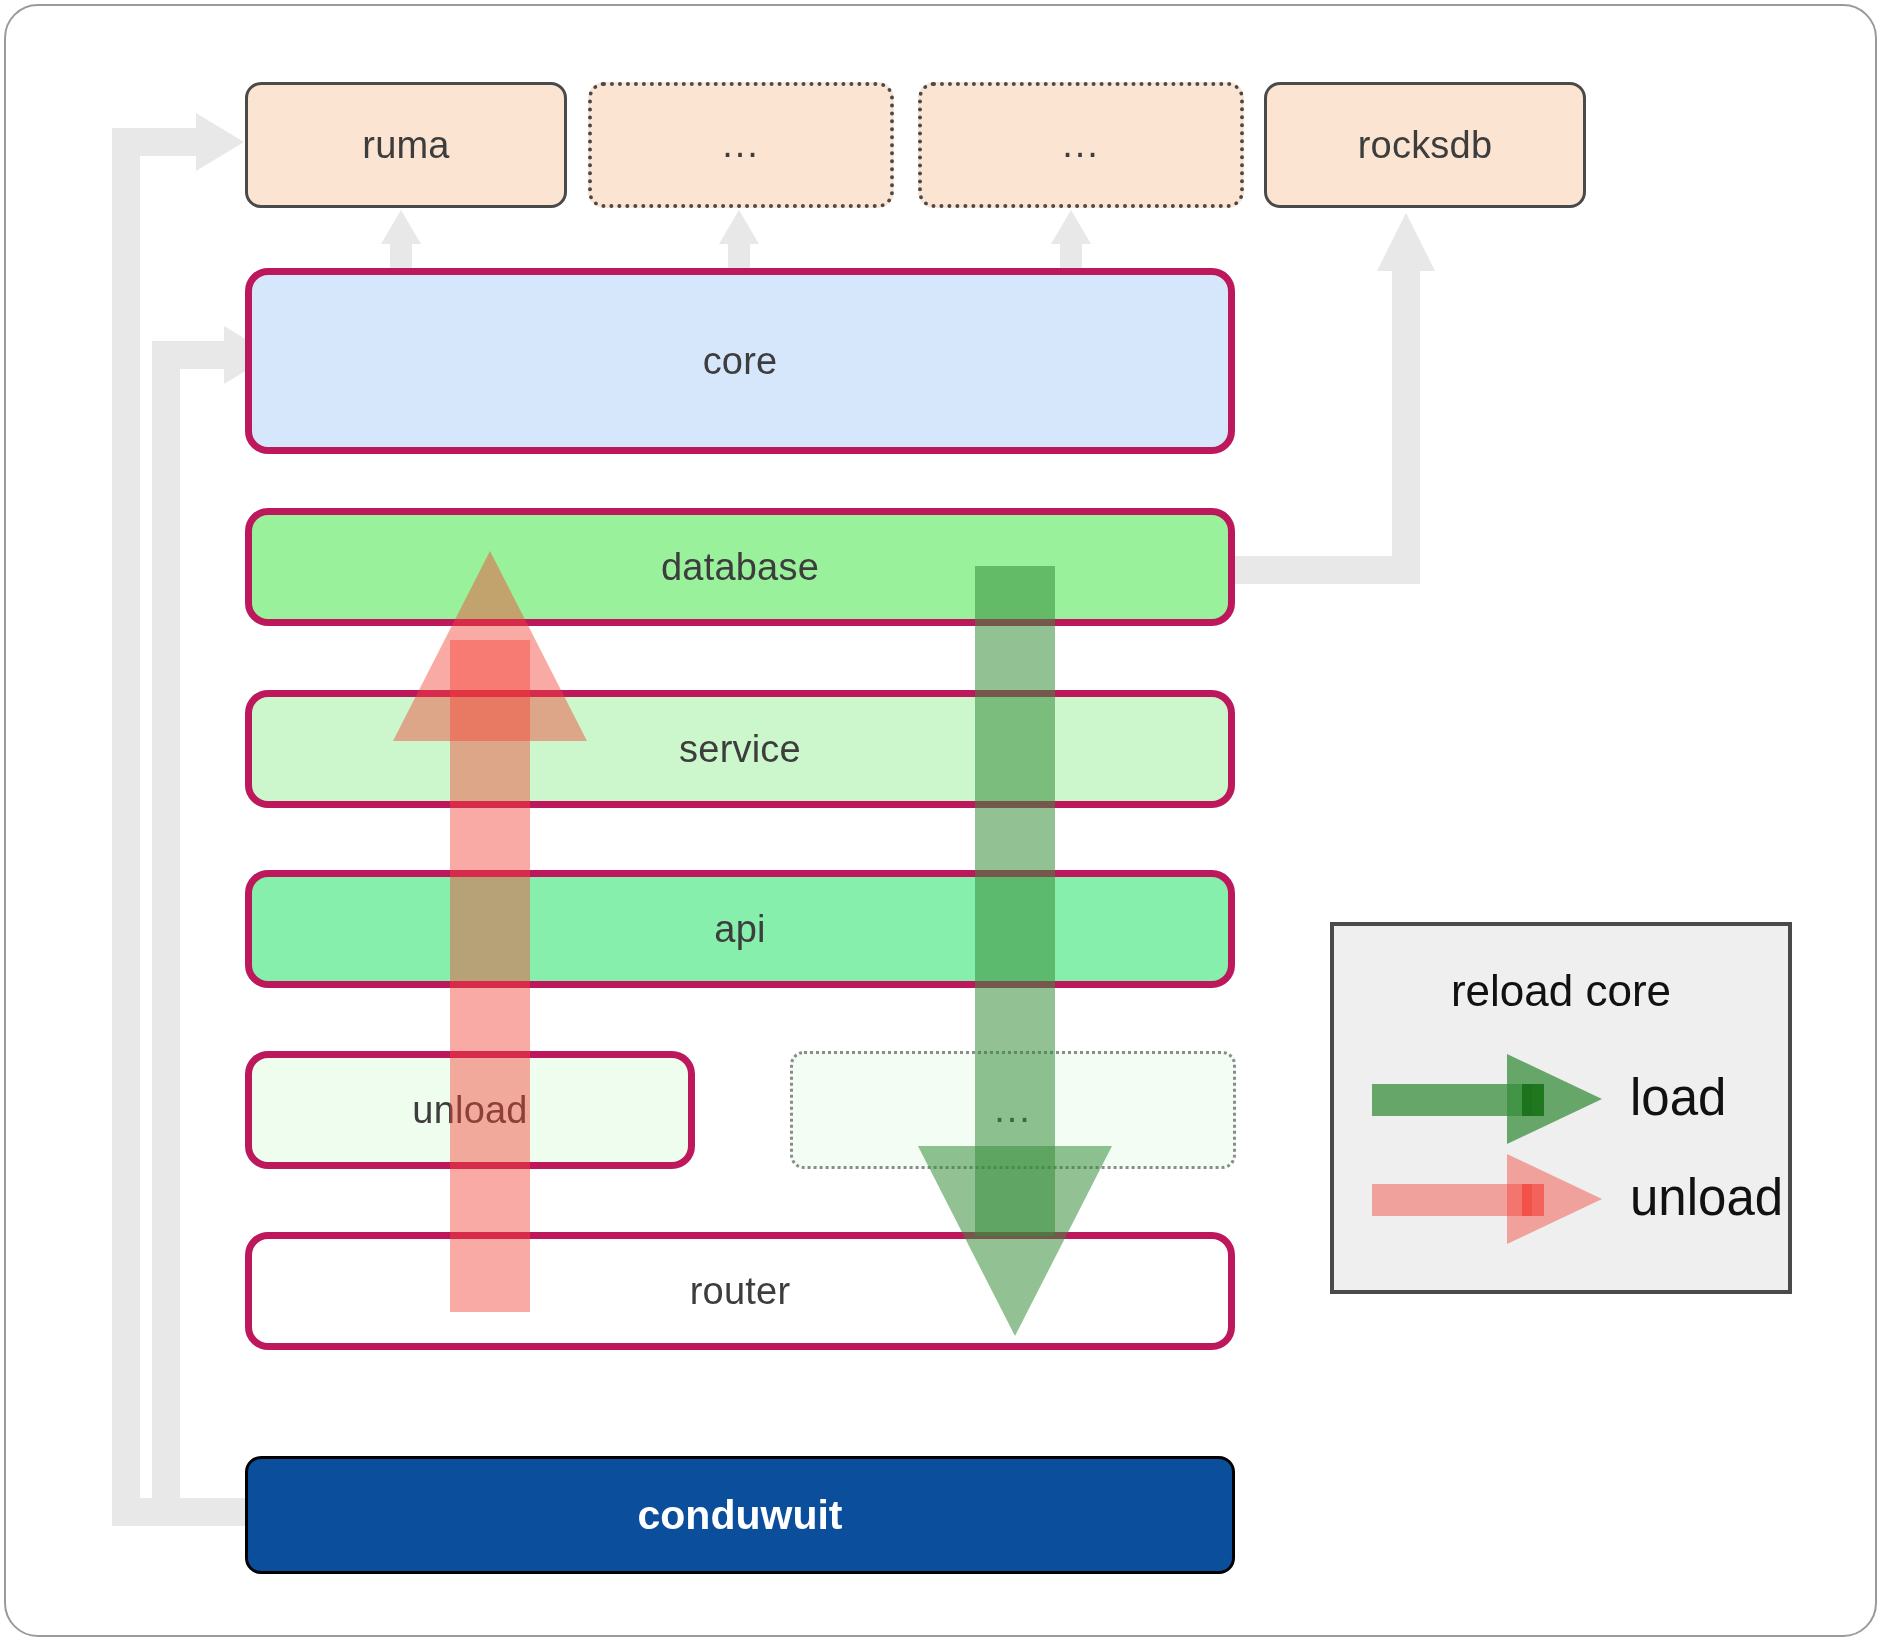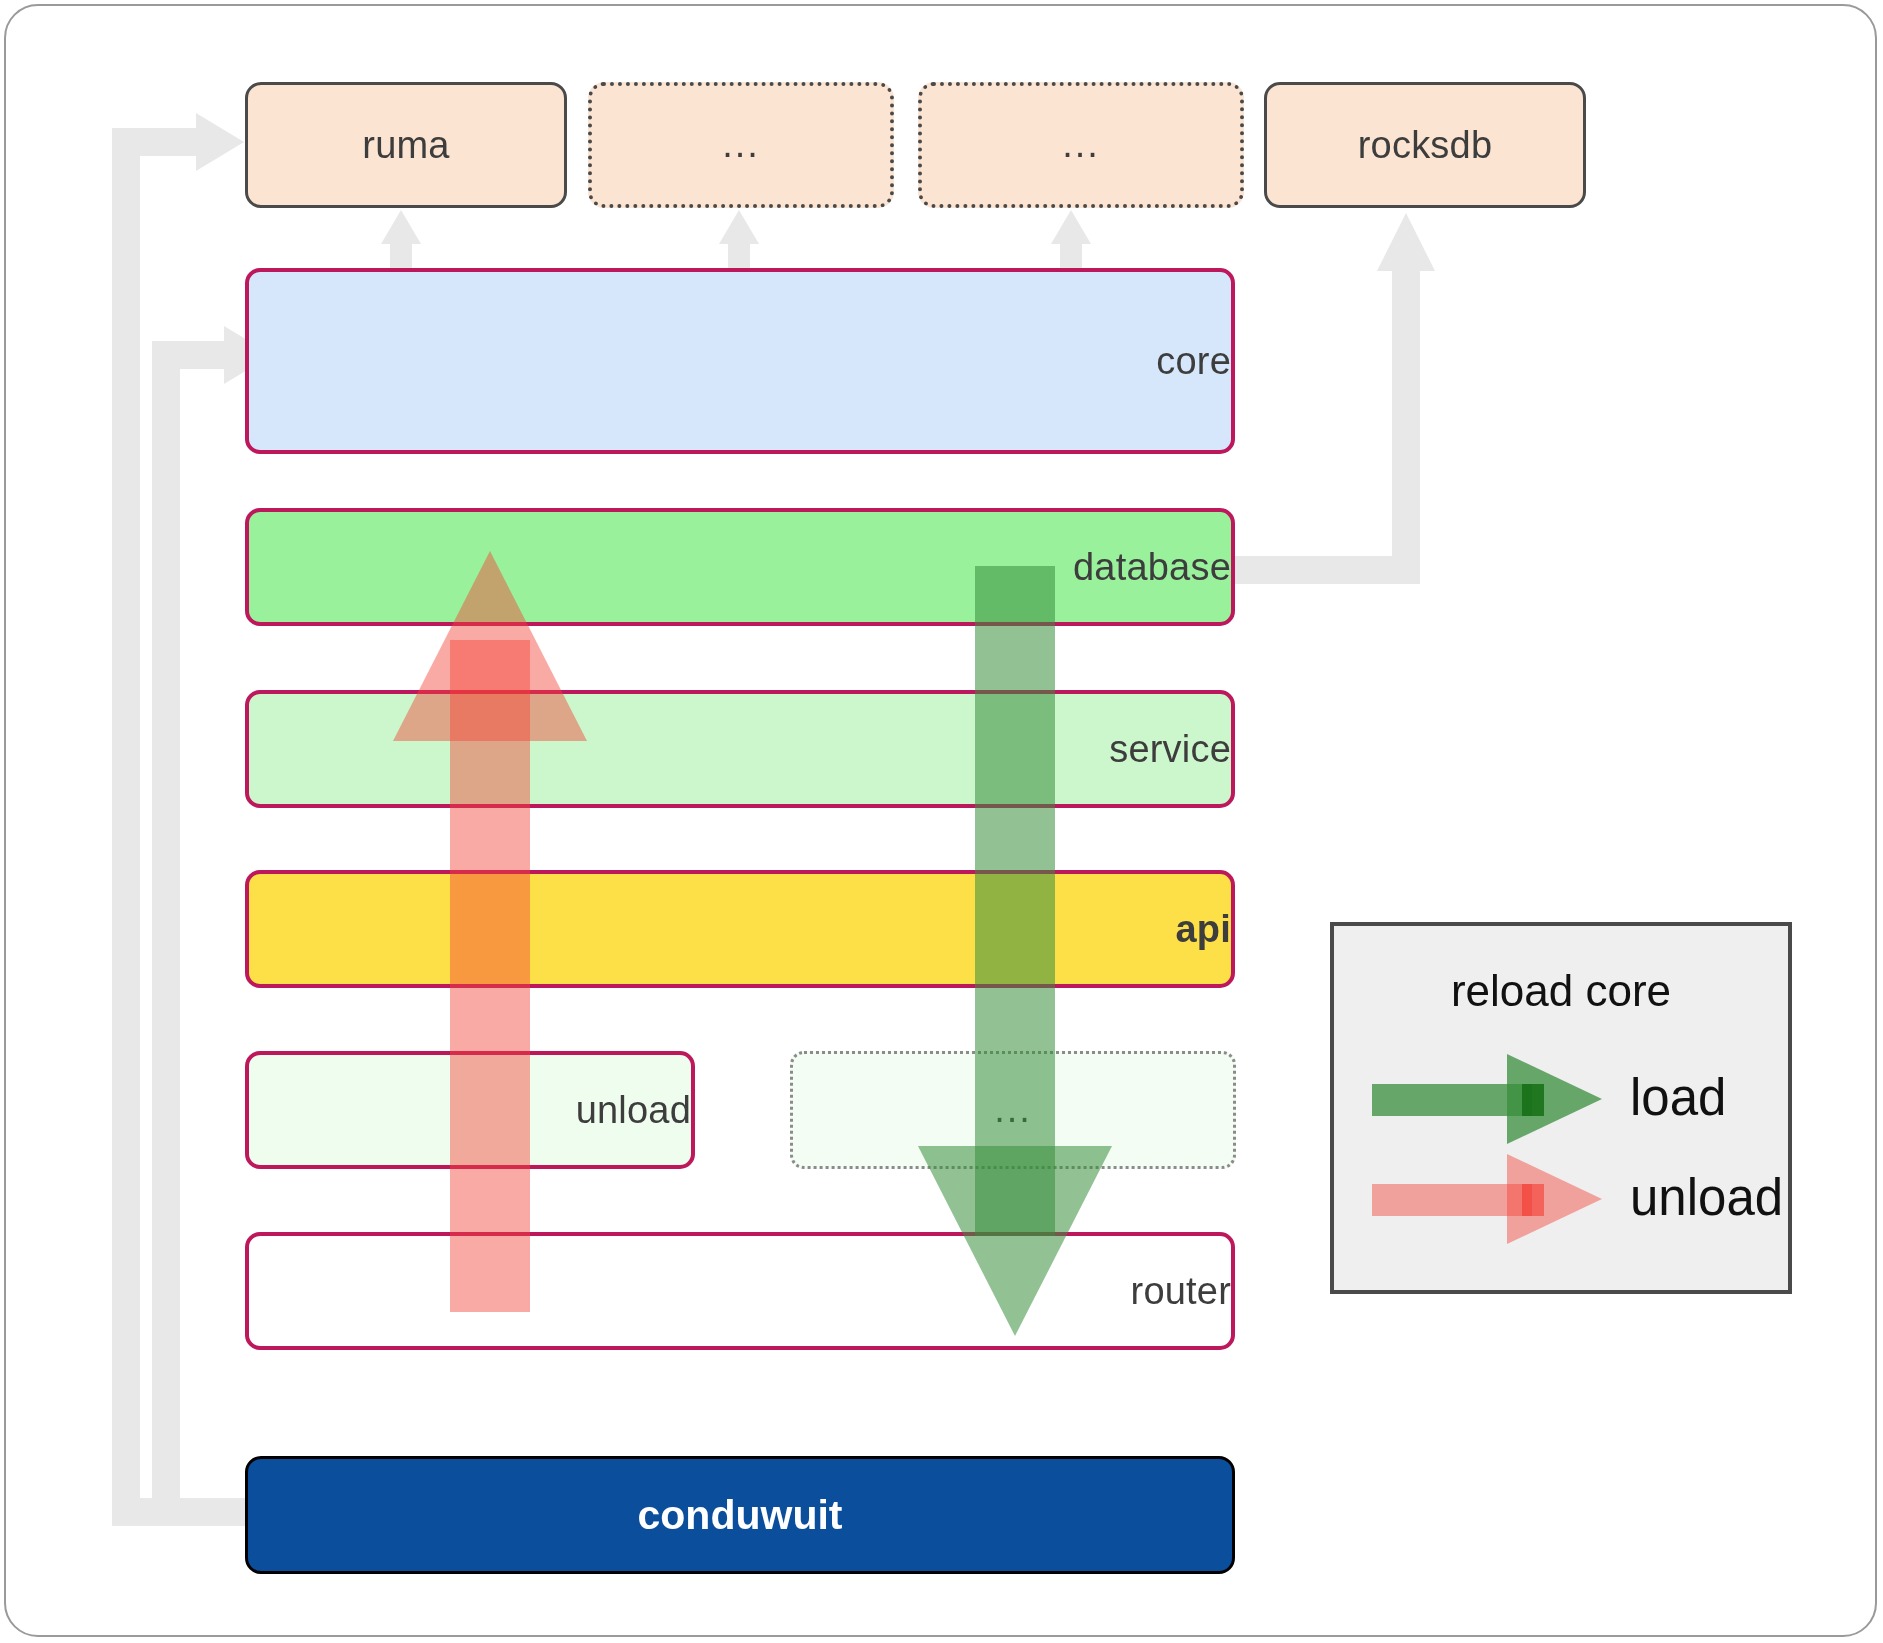--- a/index.html
+++ b/index.html
@@ -49,25 +49,25 @@
     border: 3px solid #4a4a4a;
     border-radius: 16px;
     height: 126px;
     top: 82px;
   }
   .dep.dashed { border-style: dotted; border-width: 4px; }
   .dep .label { font-size: 38px; color: #3d3d3d; }
   .dots { font-size: 38px; letter-spacing: 2px; color: #3d3d3d; line-height: 0.4; }
 
   
-  .layer { border: 4px solid #be185d; border-radius: 15px; justify-content: flex-end; }
+  .layer { border: 7px solid #be185d; border-radius: 23px; }
   #box-core     { left: 245px; top: 268px;  width: 990px; height: 186px; background:#d6e7fb; }
   #box-database { left: 245px; top: 508px;  width: 990px; height: 118px; background:#99f29b; }
   #box-service  { left: 245px; top: 690px;  width: 990px; height: 118px; background:#ccf7cc; }
-  #box-api      { left: 245px; top: 870px;  width: 990px; height: 118px; background:#fde047;font-weight:bold; }
+  #box-api      { left: 245px; top: 870px;  width: 990px; height: 118px; background:#86efac; }
   #box-admin    { left: 245px; top: 1051px; width: 450px; height: 118px; background:#effdef; }
   #box-dots-low { left: 790px; top: 1051px; width: 446px; height: 118px; background:#f3fdf3;
                   border: 3px dotted #8b8b8b; }
   #box-router   { left: 245px; top: 1232px; width: 990px; height: 118px; background:#ffffff; }
 
   #box-conduwuit {
     position: absolute;
     left: 245px; top: 1456px; width: 990px; height: 118px;
     background: #0b4e9b;
     border: 3px solid #000000;

